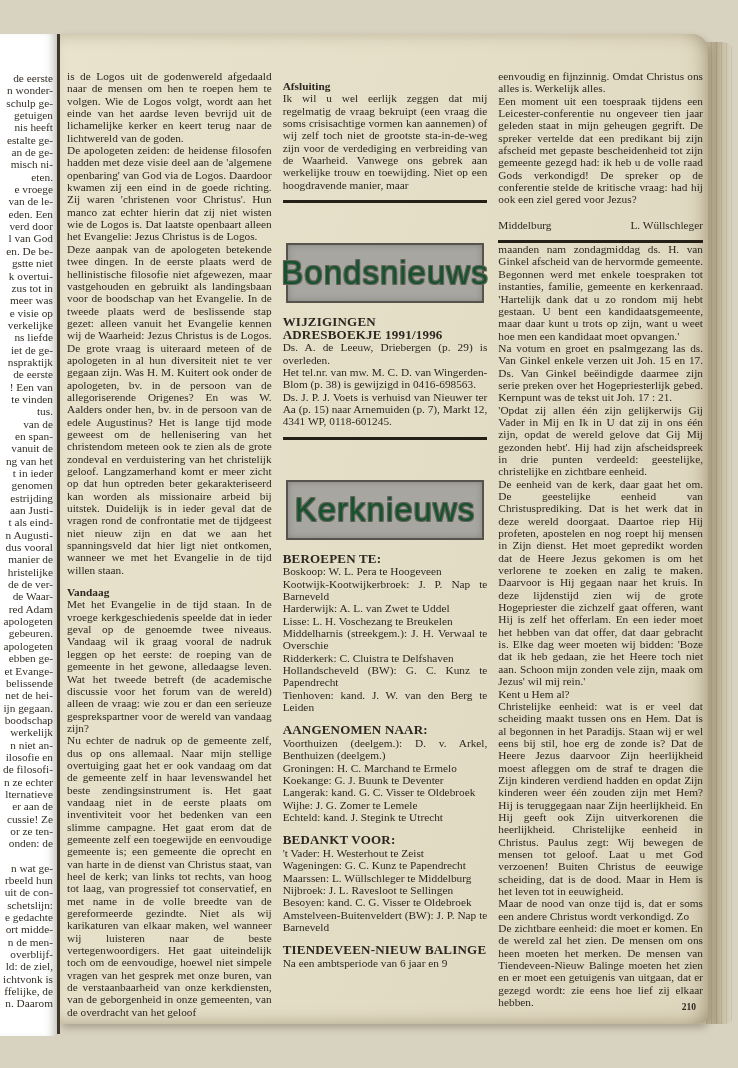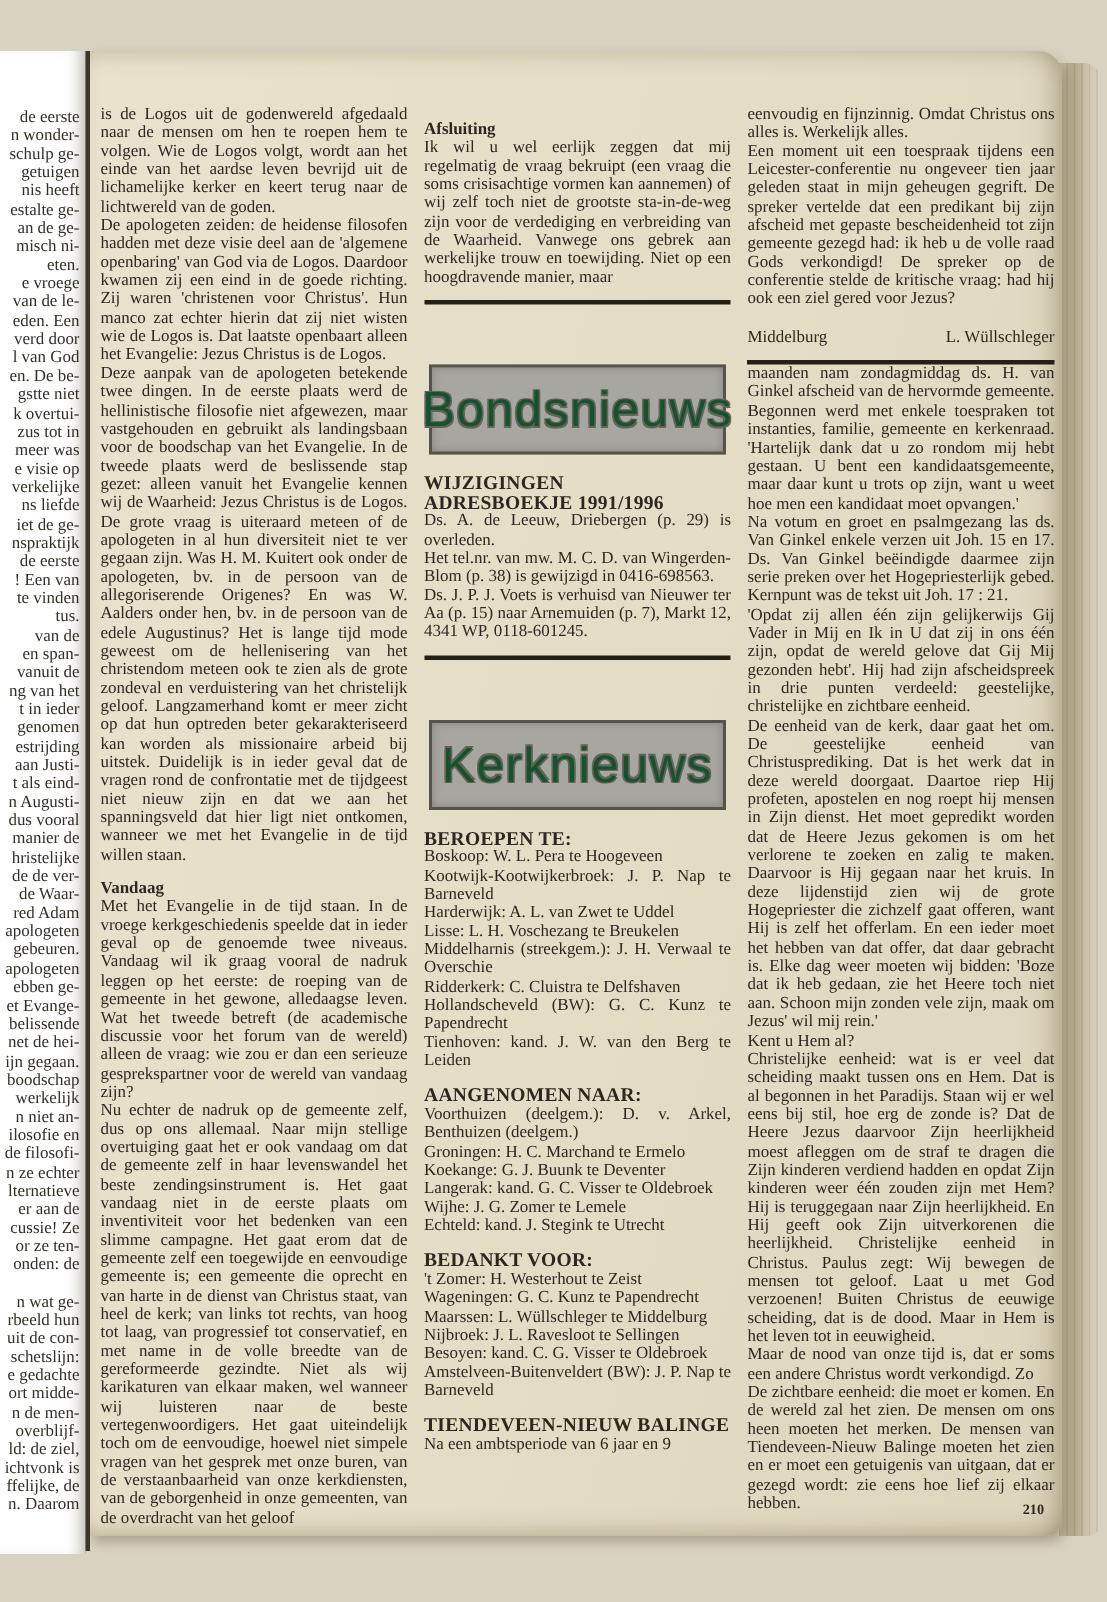--- a/index.html
+++ b/index.html
@@ -210,21 +210,21 @@
         <p class="entry">Hollandscheveld (BW): G. C. Kunz te Papendrecht</p>
         <p class="entry">Tienhoven: kand. J. W. van den Berg te Leiden</p>
         <h4 class="caps-head">AANGENOMEN NAAR:</h4>
         <p class="entry">Voorthuizen (deelgem.): D. v. Arkel, Benthuizen (deelgem.)</p>
         <p class="entry">Groningen: H. C. Marchand te Ermelo</p>
         <p class="entry">Koekange: G. J. Buunk te Deventer</p>
         <p class="entry">Langerak: kand. G. C. Visser te Oldebroek</p>
         <p class="entry">Wijhe: J. G. Zomer te Lemele</p>
         <p class="entry">Echteld: kand. J. Stegink te Utrecht</p>
         <h4 class="caps-head">BEDANKT VOOR:</h4>
-        <p class="entry">'t Zomer: H. Westerhout te Zeist</p>
+        <p class="entry">'t Vader: H. Westerhout te Zeist</p>
         <p class="entry">Wageningen: G. C. Kunz te Papendrecht</p>
         <p class="entry">Maarssen: L. Wüllschleger te Middelburg</p>
         <p class="entry">Nijbroek: J. L. Ravesloot te Sellingen</p>
         <p class="entry">Besoyen: kand. C. G. Visser te Oldebroek</p>
         <p class="entry">Amstelveen-Buitenveldert (BW): J. P. Nap te Barneveld</p>
         <h4 class="caps-head">TIENDEVEEN-NIEUW BALINGE</h4>
         <p class="entry">Na een ambtsperiode van 6 jaar en 9</p>
       </div>
     <div class="col">
         <p class="para">eenvoudig en fijnzinnig. Omdat Christus ons alles is. Werkelijk alles.</p>

